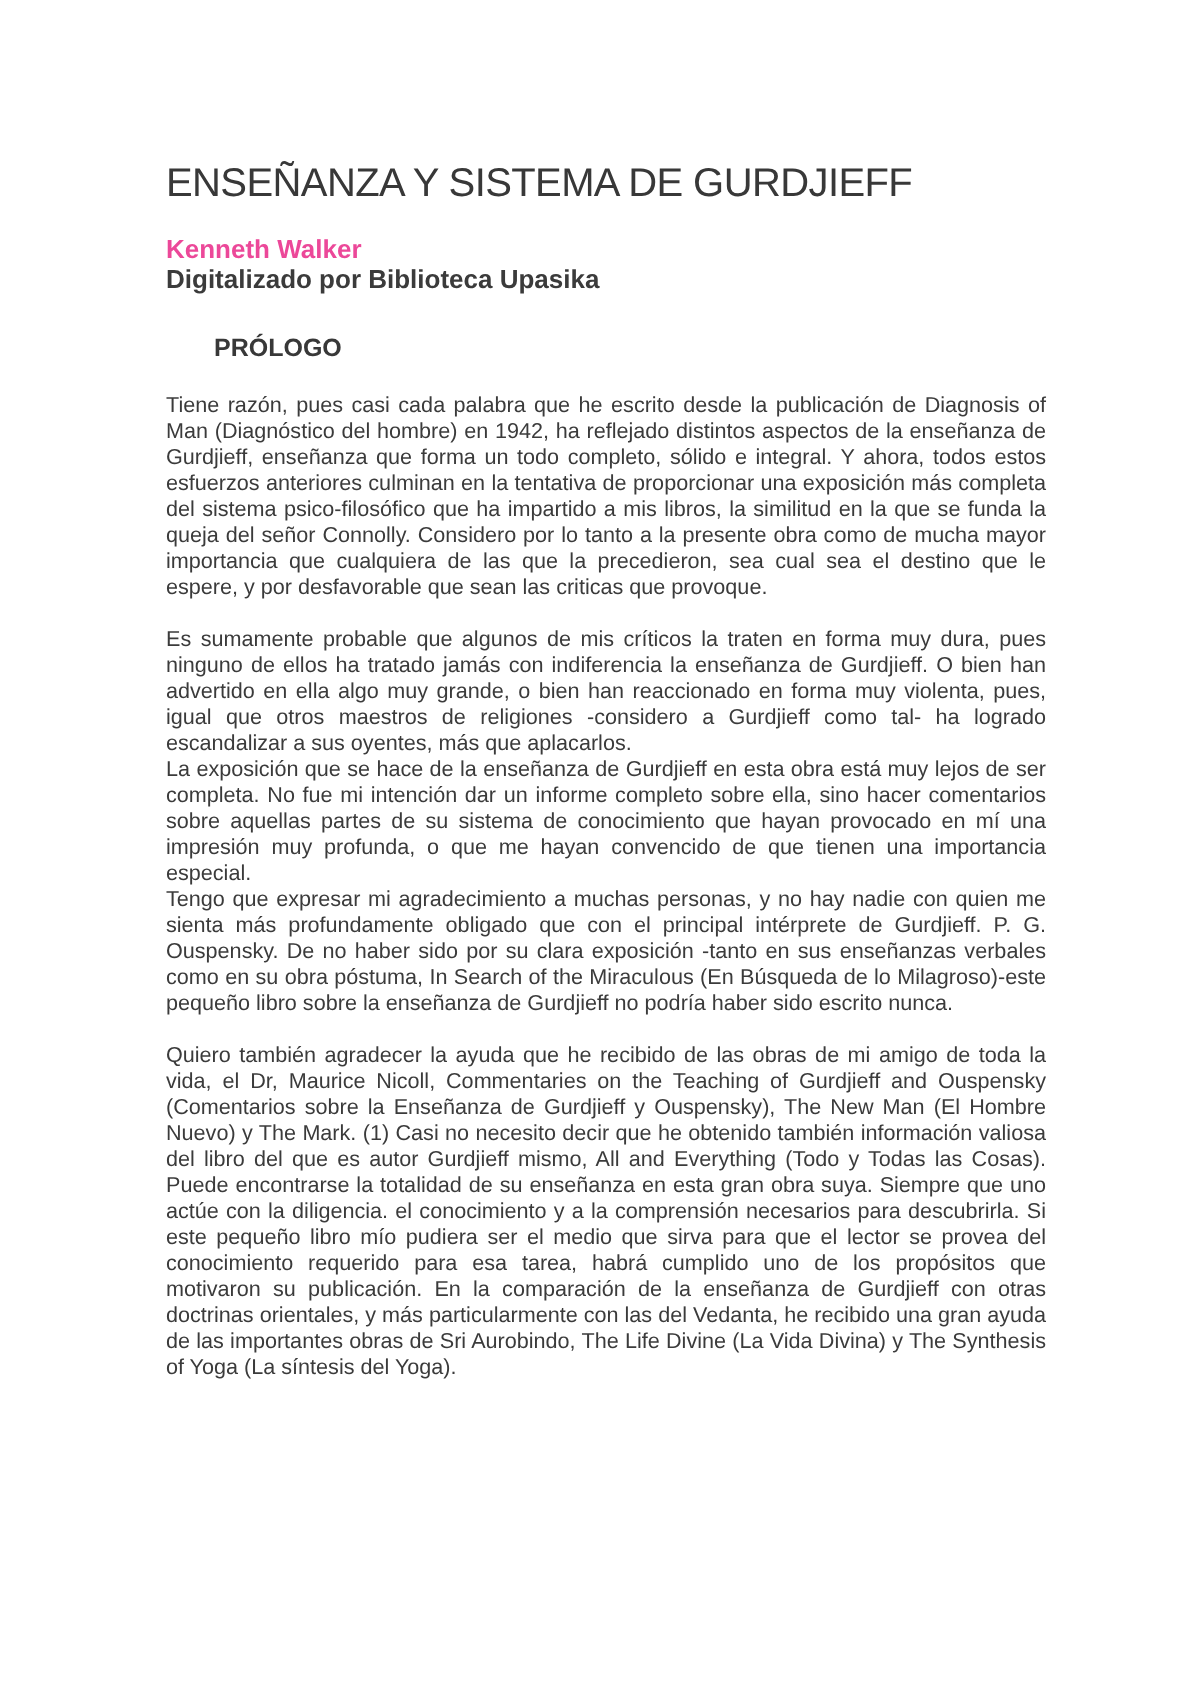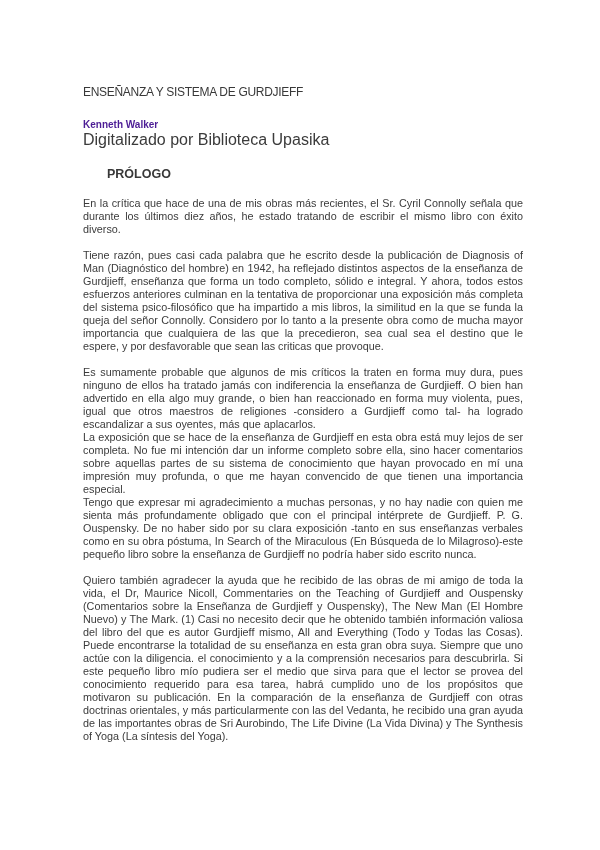--- a/index.html
+++ b/index.html
@@ -17,39 +17,39 @@
     color: #3b3b3b;
   }
   .content {
     position: absolute;
     left: 83px;
     top: 0;
     width: 440px;
   }
   .doc-title {
     margin: 83px 0 0 0;
-    font-size: 12px;
+    font-size: 20px;
     line-height: 18px;
     font-weight: 400;
     letter-spacing: -0.3px;
     color: #383838;
     white-space: nowrap;
   }
   .author {
     margin: 17px 0 0 0;
-    font-size: 10px;
+    font-size: 13px;
     line-height: 14px;
     font-weight: 700;
-    color: #4c1d95;
+    color: #ec4899;
   }
   .credit {
     margin: 1px 0 0 0;
-    font-size: 16px;
+    font-size: 13px;
     line-height: 13px;
-    font-weight: 400;
+    font-weight: 700;
   }
   .section-heading {
     margin: 22px 0 0 0;
     font-size: 12.5px;
     line-height: 13px;
     font-weight: 700;
     color: #383838;
     padding-left: 24px;
   }
   .body-text {
@@ -79,23 +79,20 @@
     <h1 class="doc-title">ENSEÑANZA Y SISTEMA DE GURDJIEFF</h1>
 
     <div class="author">Kenneth Walker</div>
 
     <div class="credit">Digitalizado por Biblioteca Upasika</div>
 
     <div class="section-heading">PRÓLOGO</div>
 
     <div class="body-text">
 
-      <div class="block">
-        <p>En la crítica que hace de una de mis obras más recientes, el Sr. Cyril Connolly señala que durante los últimos diez años, he estado tratando de escribir el mismo libro con éxito diverso.</p>
-      </div>
 
       <div class="block">
         <p>Tiene razón, pues casi cada palabra que he escrito desde la publicación de Diagnosis of Man (Diagnóstico del hombre) en 1942, ha reflejado distintos aspectos de la enseñanza de Gurdjieff, enseñanza que forma un todo completo, sólido e integral. Y ahora, todos estos esfuerzos anteriores culminan en la tentativa de proporcionar una exposición más completa del sistema psico-filosófico que ha impartido a mis libros, la similitud en la que se funda la queja del señor Connolly. Considero por lo tanto a la presente obra como de mucha mayor importancia que cualquiera de las que la precedieron, sea cual sea el destino que le espere, y por desfavorable que sean las criticas que provoque.</p>
       </div>
 
       <div class="block">
         <p>Es sumamente probable que algunos de mis críticos la traten en forma muy dura, pues ninguno de ellos ha tratado jamás con indiferencia la enseñanza de Gurdjieff. O bien han advertido en ella algo muy grande, o bien han reaccionado en forma muy violenta, pues, igual que otros maestros de religiones -considero a Gurdjieff como tal- ha logrado escandalizar a sus oyentes, más que aplacarlos.</p>
         <p>La exposición que se hace de la enseñanza de Gurdjieff en esta obra está muy lejos de ser completa. No fue mi intención dar un informe completo sobre ella, sino hacer comentarios sobre aquellas partes de su sistema de conocimiento que hayan provocado en mí una impresión muy profunda, o que me hayan convencido de que tienen una importancia especial.</p>
         <p>Tengo que expresar mi agradecimiento a muchas personas, y no hay nadie con quien me sienta más profundamente obligado que con el principal intérprete de Gurdjieff. P. G. Ouspensky. De no haber sido por su clara exposición -tanto en sus enseñanzas verbales como en su obra póstuma, In Search of the Miraculous (En Búsqueda de lo Milagroso)-este pequeño libro sobre la enseñanza de Gurdjieff no podría haber sido escrito nunca.</p>
       </div>

